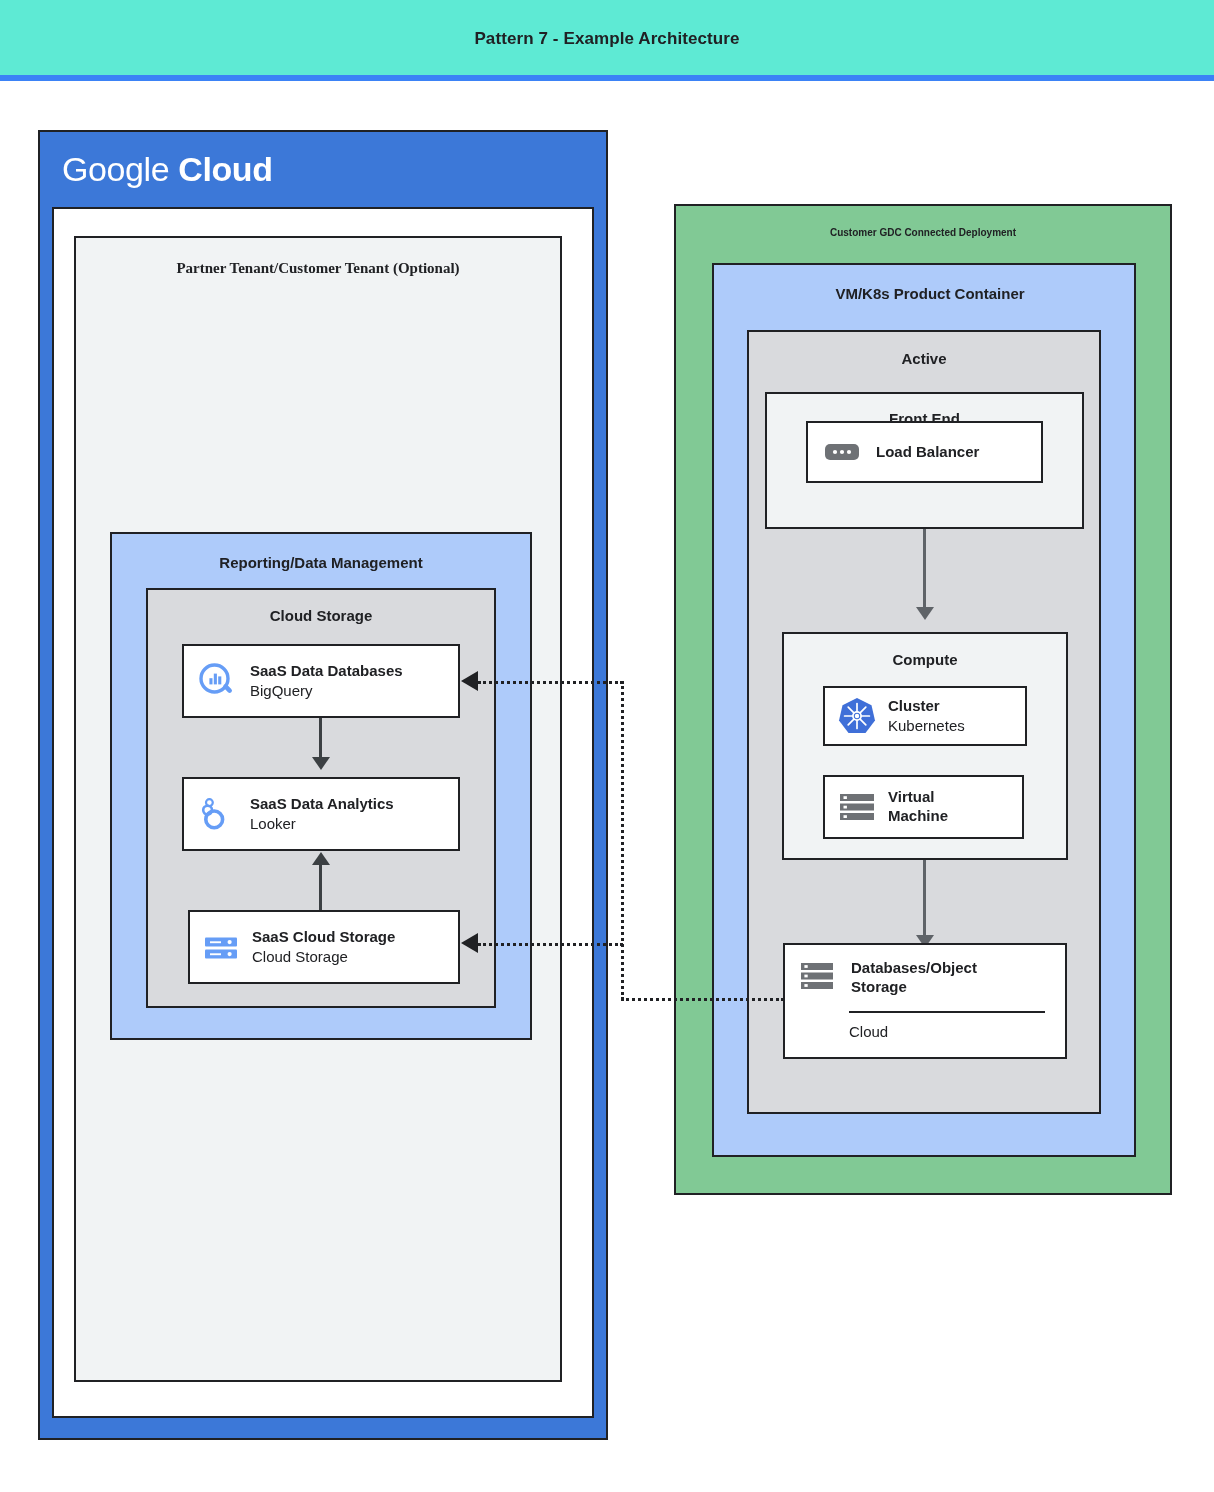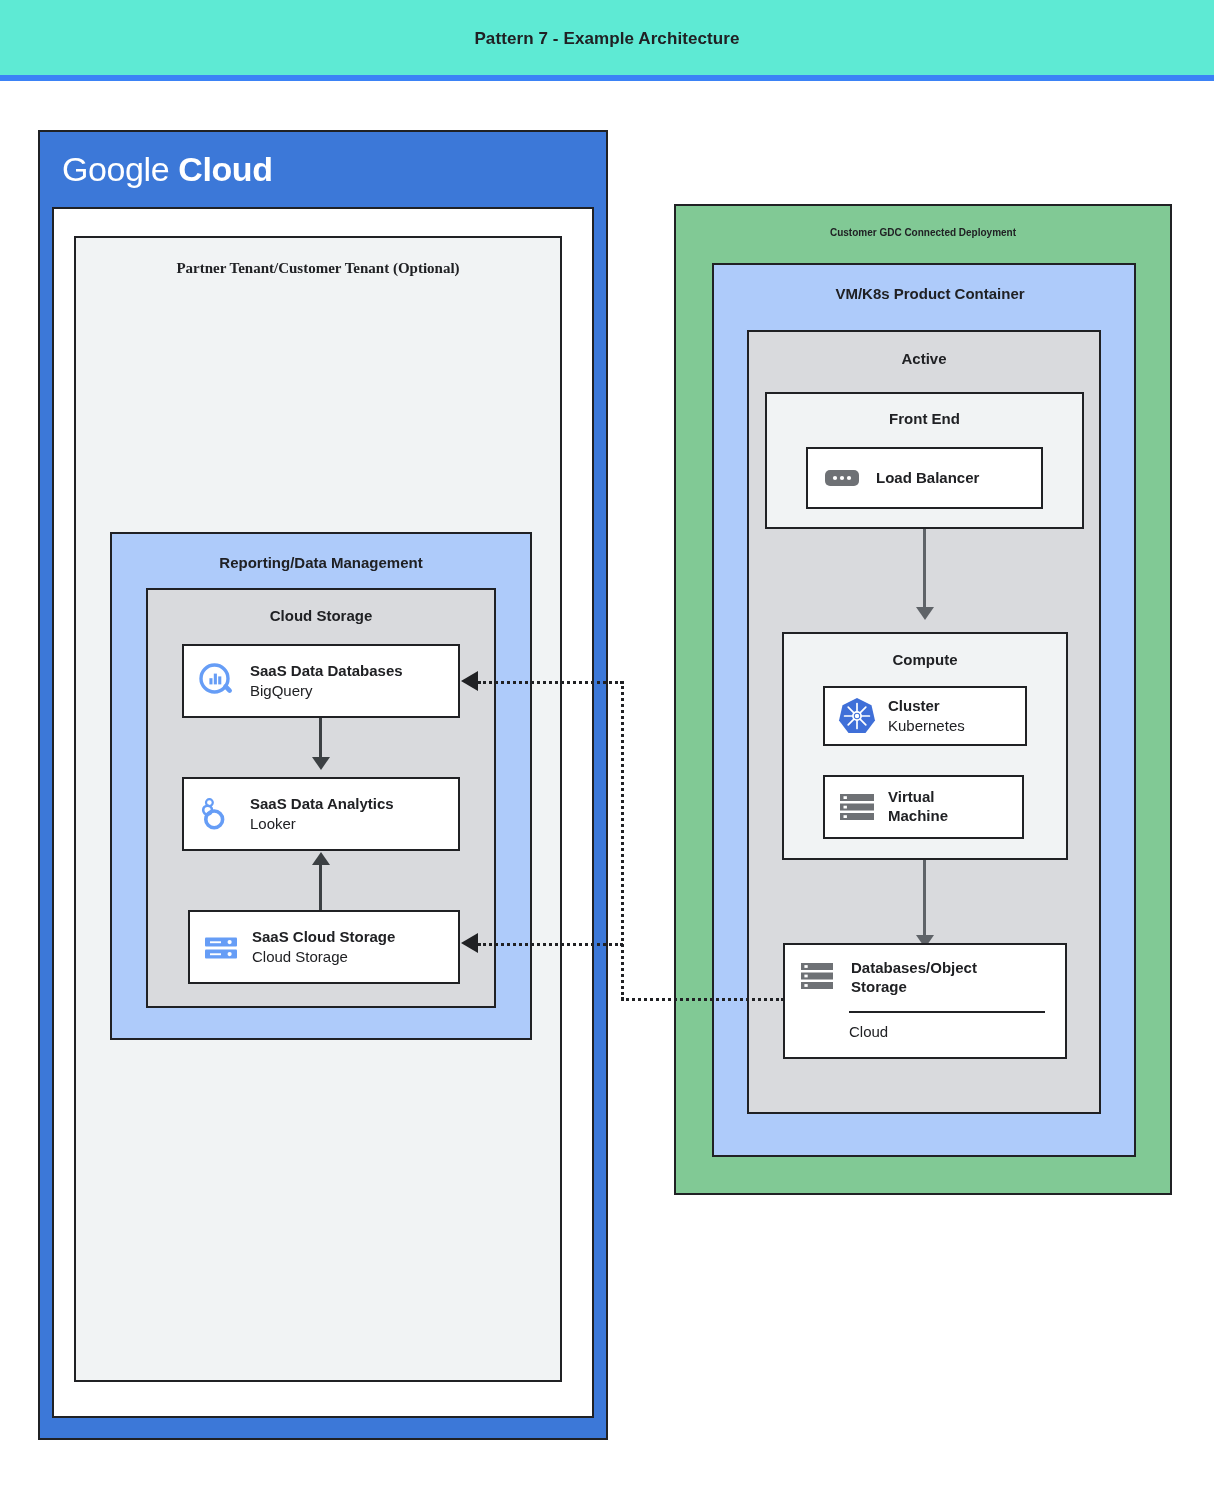--- a/index.html
+++ b/index.html
@@ -253,21 +253,21 @@
   </div>
 
   <div class="box gray-group" style="left:747px; top:330px; width:354px; height:784px;">
     <div class="box-title" style="top:18px; font-size:15px;">Active</div>
   </div>
 
   <div class="box lgray-group" style="left:765px; top:392px; width:319px; height:137px;">
     <div class="box-title" style="top:16px; font-size:15px;">Front End</div>
   </div>
 
-  <div class="box white-card" style="left:806px; top:447px; width:237px; height:62px;">
+  <div class="box white-card" style="left:806px; top:421px; width:237px; height:62px;">
     <div class="card-inner">
       <div class="card-icon" style="width:68px;">
         <svg width="36" height="22" viewBox="0 0 36 22" aria-hidden="true">
           <rect x="1" y="3" width="34" height="16" rx="5" fill="#6e7175"></rect>
           <circle cx="11" cy="11" r="2.1" fill="#ffffff"></circle>
           <circle cx="18" cy="11" r="2.1" fill="#ffffff"></circle>
           <circle cx="25" cy="11" r="2.1" fill="#ffffff"></circle>
         </svg>
       </div>
       <div class="card-text">

